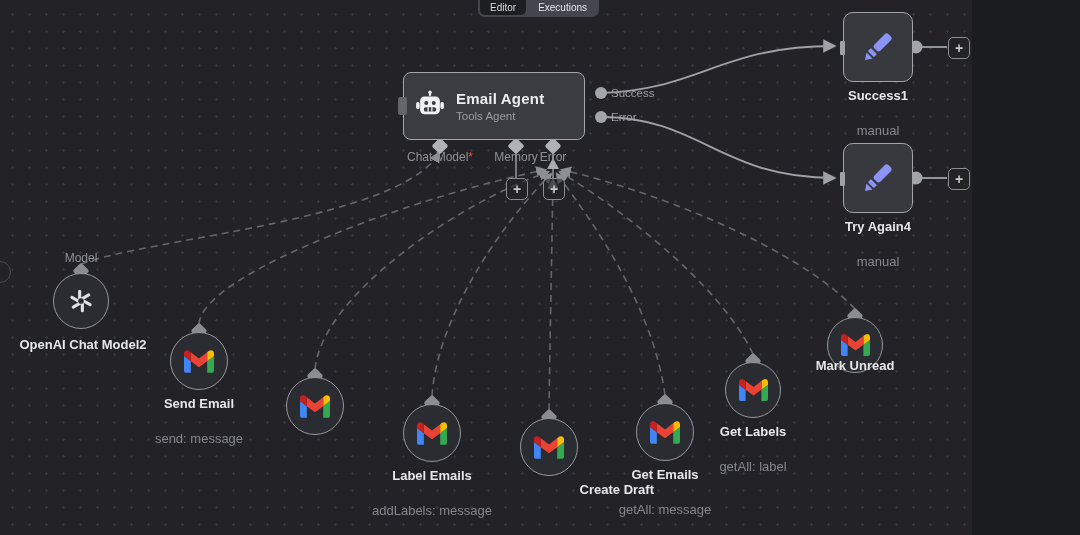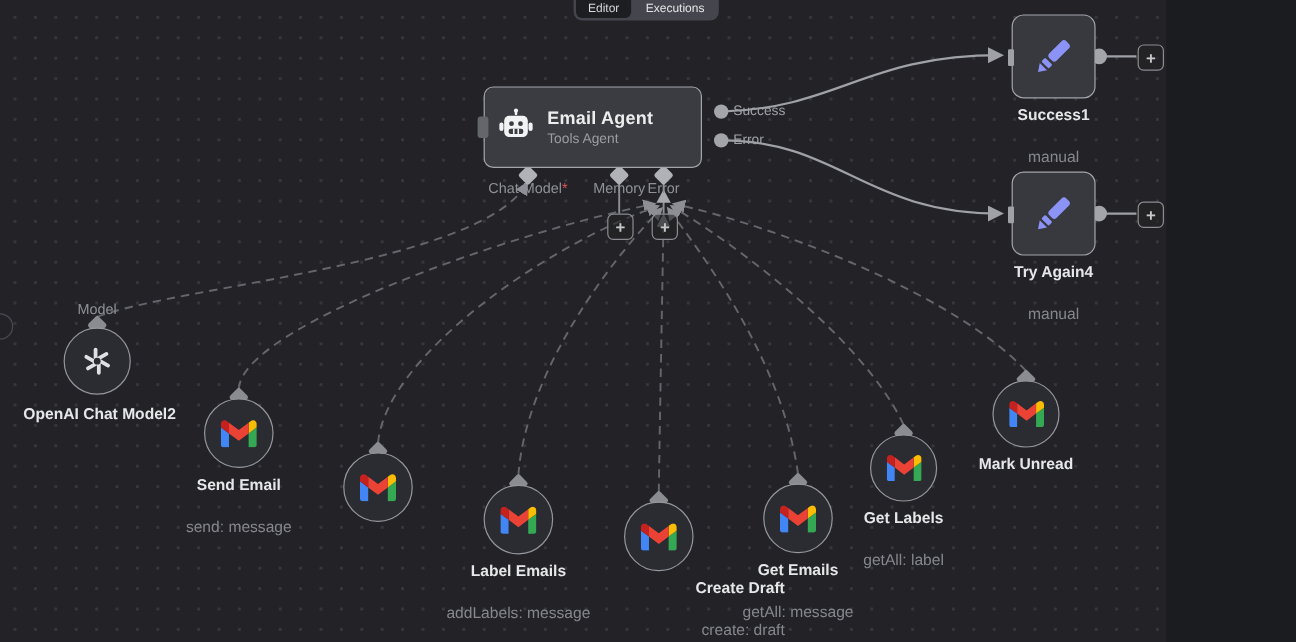--- a/index.html
+++ b/index.html
@@ -244,21 +244,20 @@
     <svg width="30" height="23" viewBox="52 42 88 66">
         <path fill="#4285f4" d="M58 108h14V74L52 59v43c0 3.32 2.69 6 6 6z"></path>
         <path fill="#34a853" d="M120 108h14c3.32 0 6-2.69 6-6V59l-20 15z"></path>
         <path fill="#fbbc04" d="M120 48v26l20-15v-8c0-7.42-8.47-11.65-14.4-7.2z"></path>
         <path fill="#ea4335" d="M72 74V48l24 18 24-18v26L96 92z"></path>
         <path fill="#c5221f" d="M52 51v8l20 15V48l-5.6-4.2C60.46 39.35 52 43.58 52 51z"></path>
       </svg>
   </div>
   <div class="abs nlabel" style="left:549px;top:482px;text-align:right;">
     <div class="ntitle">Create Draft</div>
-    <div class="nsub">create: draft</div>
   </div>
 
   <div class="abs cnode" style="left:636px;top:403px;width:58px;height:58px;">
     <svg width="30" height="23" viewBox="52 42 88 66">
         <path fill="#4285f4" d="M58 108h14V74L52 59v43c0 3.32 2.69 6 6 6z"></path>
         <path fill="#34a853" d="M120 108h14c3.32 0 6-2.69 6-6V59l-20 15z"></path>
         <path fill="#fbbc04" d="M120 48v26l20-15v-8c0-7.42-8.47-11.65-14.4-7.2z"></path>
         <path fill="#ea4335" d="M72 74V48l24 18 24-18v26L96 92z"></path>
         <path fill="#c5221f" d="M52 51v8l20 15V48l-5.6-4.2C60.46 39.35 52 43.58 52 51z"></path>
       </svg>
@@ -284,17 +283,17 @@
 
   <div class="abs cnode" style="left:827px;top:317px;width:56px;height:56px;">
     <svg width="29" height="22" viewBox="52 42 88 66">
         <path fill="#4285f4" d="M58 108h14V74L52 59v43c0 3.32 2.69 6 6 6z"></path>
         <path fill="#34a853" d="M120 108h14c3.32 0 6-2.69 6-6V59l-20 15z"></path>
         <path fill="#fbbc04" d="M120 48v26l20-15v-8c0-7.42-8.47-11.65-14.4-7.2z"></path>
         <path fill="#ea4335" d="M72 74V48l24 18 24-18v26L96 92z"></path>
         <path fill="#c5221f" d="M52 51v8l20 15V48l-5.6-4.2C60.46 39.35 52 43.58 52 51z"></path>
       </svg>
   </div>
-  <div class="abs nlabel" style="left:855px;top:379px;">
+  <div class="abs nlabel" style="left:855px;top:358px;">
     <div class="ntitle">Mark Unread</div>
   </div>
 
 </div>
 
 </body></html>

